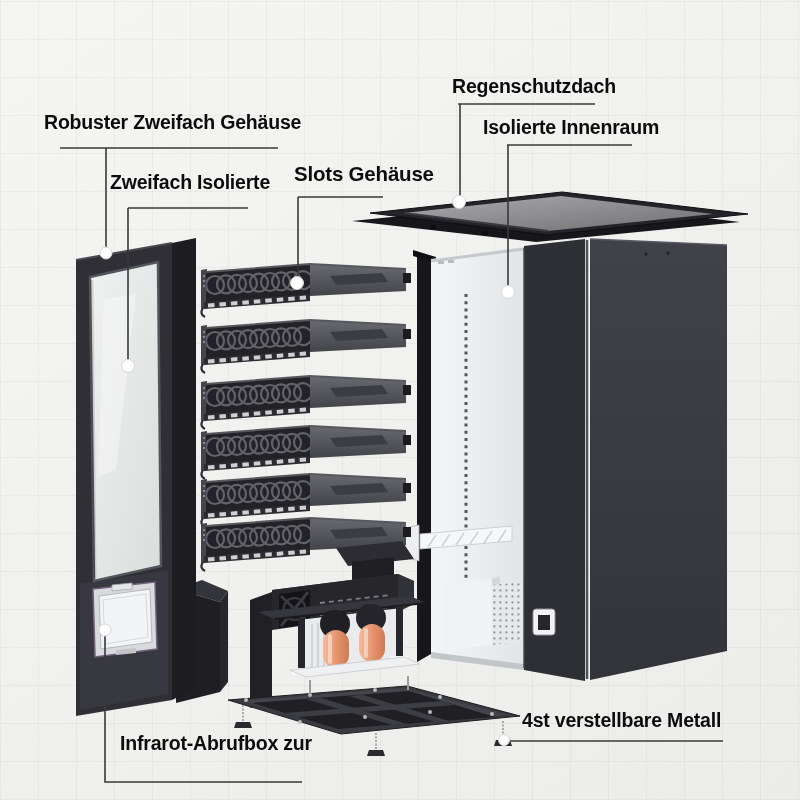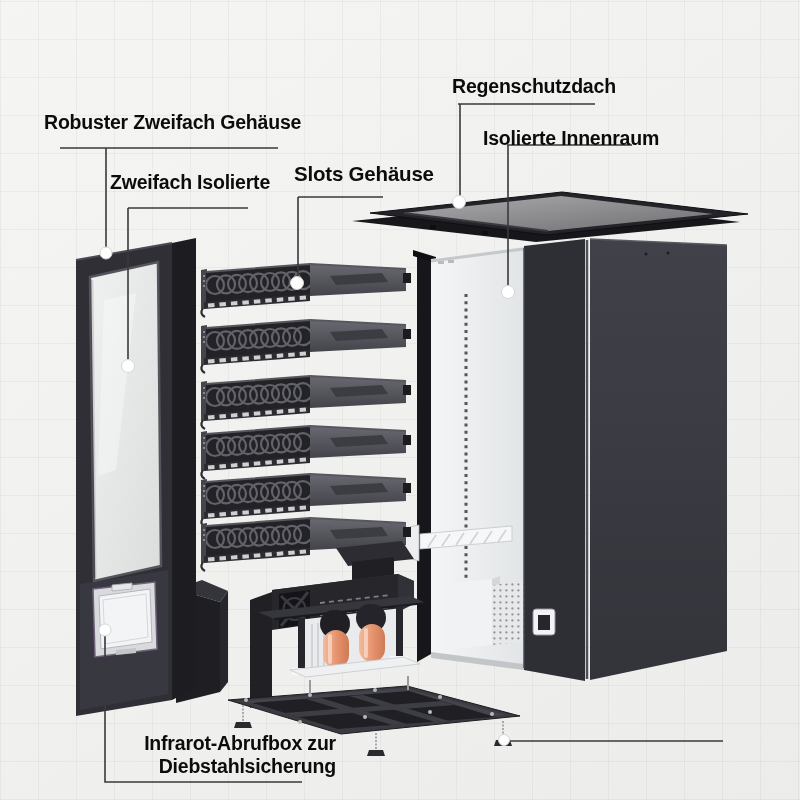--- a/index.html
+++ b/index.html
@@ -13,21 +13,21 @@
     font-family:"Liberation Sans", sans-serif;
   }
   .stage svg{position:absolute;left:0;top:0;}
   .lbl{
     position:absolute;
     font:700 19.5px/1.12 "Liberation Sans", sans-serif;
     color:#0c0c0c;
     white-space:nowrap;
     letter-spacing:-0.2px;
   }
-  .lbl.center{text-align:right;white-space:normal;}
+  .lbl.center{text-align:center;white-space:normal;}
   .lbl .ln{display:block;}
 </style>
 </head>
 <body>
 
 <div class="stage">
 
 <svg width="800" height="800" viewBox="0 0 800 800">
   <defs>
     <linearGradient id="gRoof" x1="0" y1="0" x2="1" y2="1">
@@ -263,19 +263,19 @@
     <circle cx="508" cy="292" r="6.5"></circle>
     <circle cx="105" cy="630" r="6"></circle>
     <circle cx="504" cy="740" r="5.5"></circle>
   </g>
 </svg>
 
 <div class="lbl" style="left:44px;top:112px">Robuster Zweifach Gehäuse</div>
 <div class="lbl" style="left:110px;top:172px">Zweifach Isolierte</div>
 <div class="lbl" style="left:452px;top:76px">Regenschutzdach</div>
 <div class="lbl" style="left:294px;top:163px;font-size:20.5px">Slots Gehäuse</div>
-<div class="lbl" style="left:483px;top:128px">Isolierte Innenraum</div>
+<div class="lbl" style="left:483px;top:117px">Isolierte Innenraum</div>
 <div class="lbl center" style="left:96px;top:732px;width:240px;line-height:23px">
   <span class="ln">Infrarot-Abrufbox zur</span>
-  <span class="ln">Diebstahlsicherung</span>
 </div>
+<div class="lbl" style="left:522px;top:710px">4st verstellbare Metall</div>
 
 </div>
 
 </body></html>

